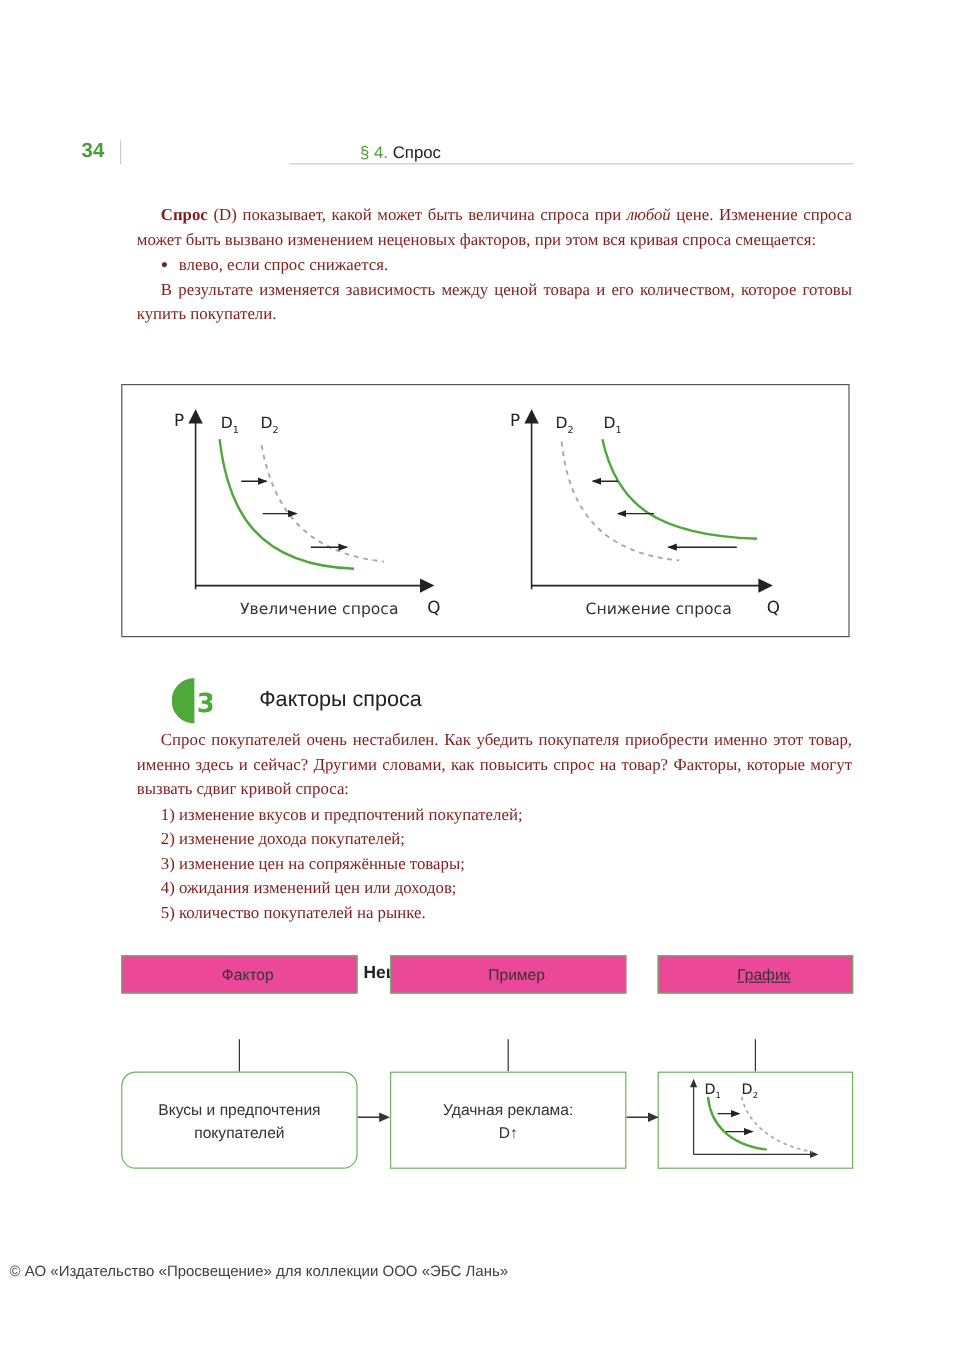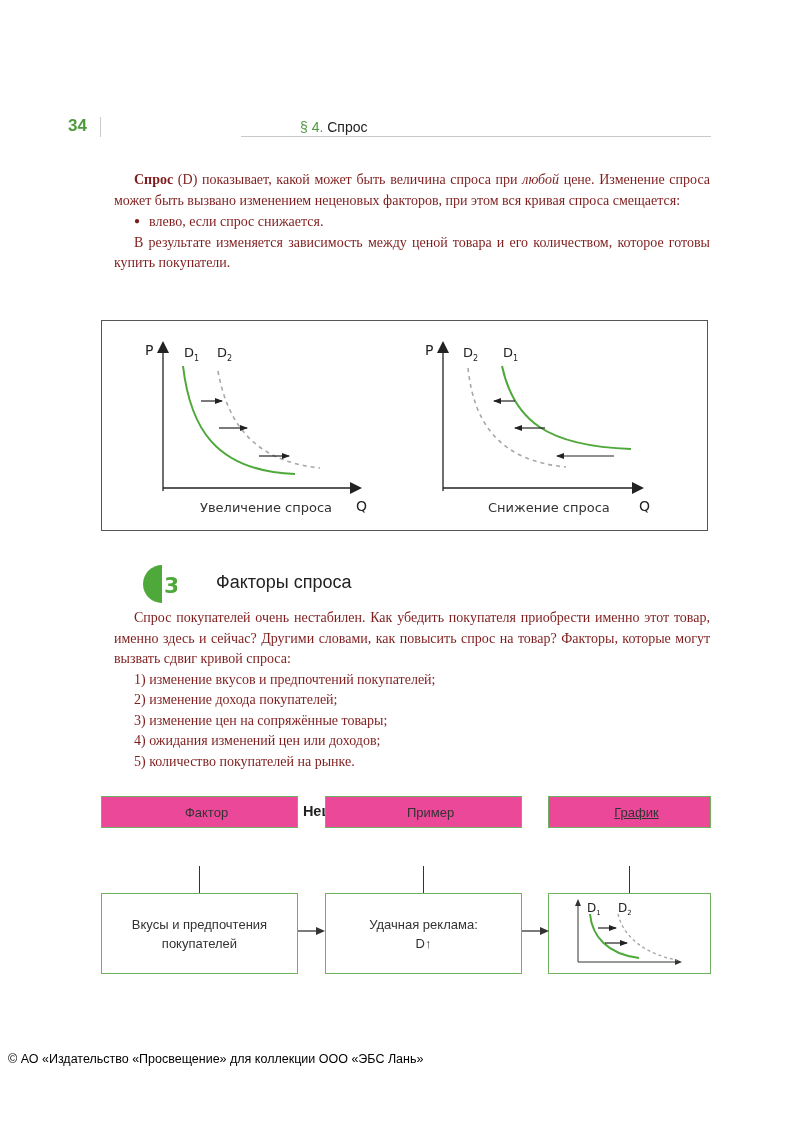--- a/index.html
+++ b/index.html
@@ -33,21 +33,21 @@
     .num-item { padding-left: 20px; }
 
     
     #diag-title { left: 0; width: 812px; top: 803px; text-align: center; font-family: "Liberation Sans", sans-serif; font-size: 14.5px; font-weight: bold; color: #222; }
     .hdr-box { position: absolute; top: 796px; height: 32px; background: #ec4899; border: 1px solid #6fb061; box-sizing: border-box;
       font-family: "Liberation Sans", sans-serif; font-size: 13px; color: #333; display: flex; align-items: center; justify-content: center; padding-left: 14px; }
     .body-box { position: absolute; top: 893px; height: 81px; background: #fff; border: 1px solid #6fb061; box-sizing: border-box;
       font-family: "Liberation Sans", sans-serif; font-size: 13px; line-height: 19px; color: #333; display: flex; align-items: center; justify-content: center; text-align: center; }
     .vline { position: absolute; width: 1px; background: #333; top: 866px; height: 27px; }
 
-    #footer { left: 8px; top: 1052px; font-family: "Liberation Sans", sans-serif; font-size: 12.5px; color: #000000; text-align: right; }
+    #footer { left: 8px; top: 1052px; font-family: "Liberation Sans", sans-serif; font-size: 12.5px; color: #404040; text-align: right; }
   </style>
 </head>
 <body>
 
 <div class="abs" id="page-num">34</div>
 <div class="abs" id="page-num-rule"></div>
 <div class="abs" id="running-head">
   <span class="sec">§ 4.</span>
   <span>Спрос</span>
 </div>
@@ -121,21 +121,21 @@
 <div class="abs" id="diag-title">Неценовые факторы спроса</div>
 
 <div class="hdr-box" style="left:101px; width:197px;">Фактор</div>
 <div class="hdr-box" style="left:325px; width:197px;">Пример</div>
 <div class="hdr-box" style="left:548px; width:163px;text-decoration:underline;">График</div>
 
 <div class="vline" style="left:199px;"></div>
 <div class="vline" style="left:423px;"></div>
 <div class="vline" style="left:629px;"></div>
 
-<div class="body-box" style="left:101px; width:197px;">
+<div class="body-box" style="left:101px; width:197px;border-radius:12px;">
   <div>
     <div>Вкусы и предпочтения</div>
     <div>покупателей</div>
   </div>
 </div>
 <div class="body-box" style="left:325px; width:197px;">
   <div>
     <div>Удачная реклама:</div>
     <div>D↑</div>
   </div>

